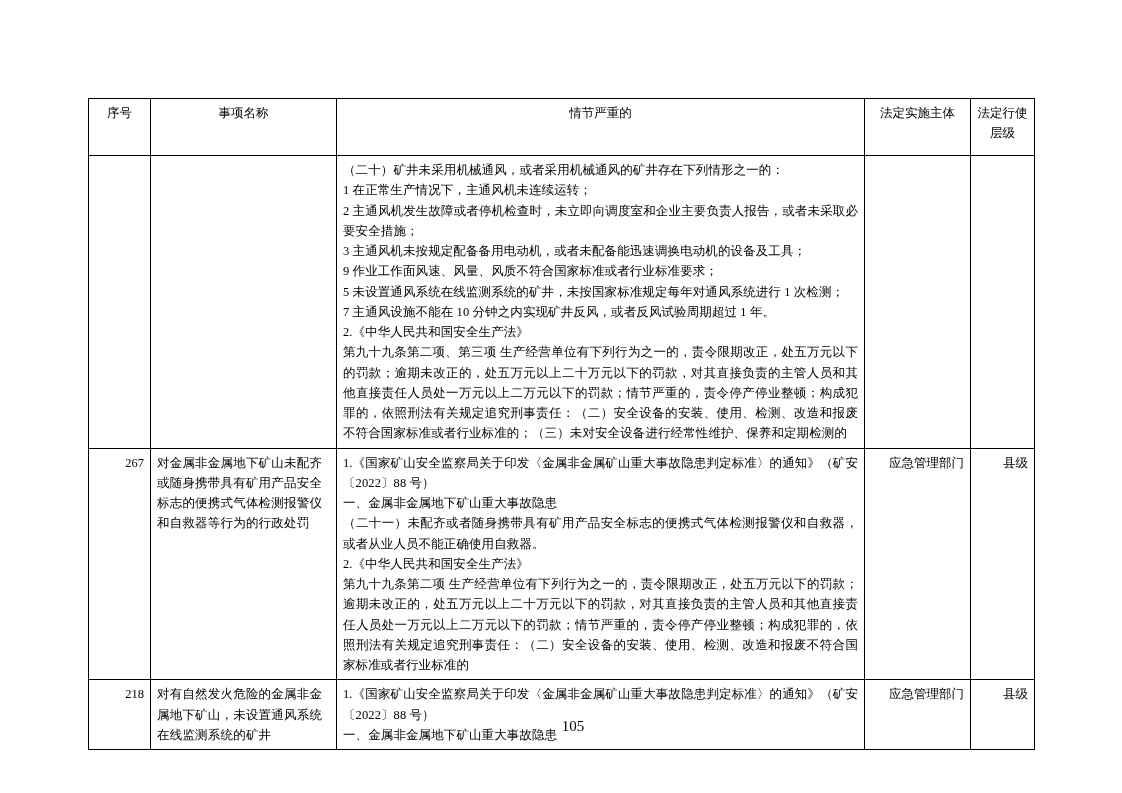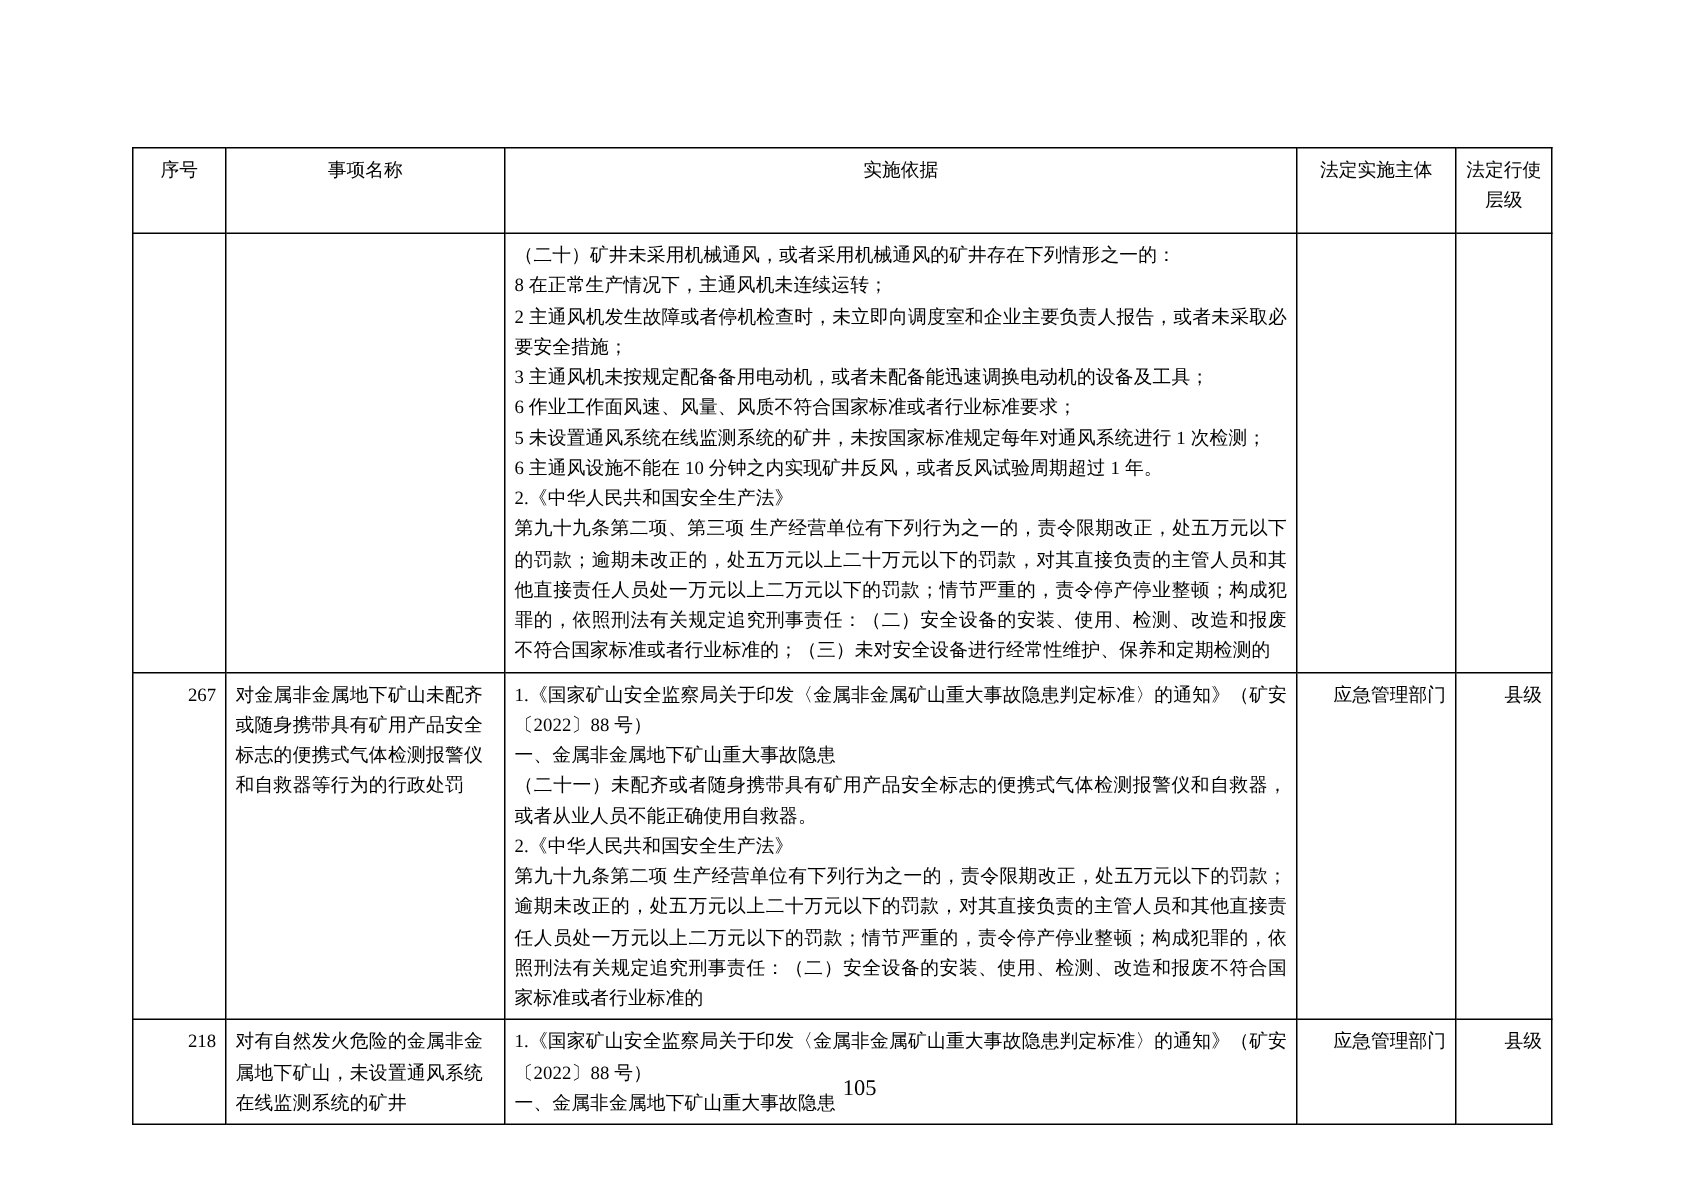--- a/index.html
+++ b/index.html
@@ -93,37 +93,37 @@
       <col class="col-seq">
       <col class="col-name">
       <col class="col-basis">
       <col class="col-subject">
       <col class="col-level">
     </colgroup>
     <thead>
       <tr>
         <th>序号</th>
         <th>事项名称</th>
-        <th>实施依据</th>
+        <th>情节严重的</th>
         <th>法定实施主体</th>
         <th>法定行使层级</th>
       </tr>
     </thead>
     <tbody>
       <tr>
         <td class="seq"></td>
         <td class="name"></td>
         <td class="basis">
           <p>（二十）矿井未采用机械通风，或者采用机械通风的矿井存在下列情形之一的：</p>
-          <p>8 在正常生产情况下，主通风机未连续运转；</p>
+          <p>1 在正常生产情况下，主通风机未连续运转；</p>
           <p>2 主通风机发生故障或者停机检查时，未立即向调度室和企业主要负责人报告，或者未采取必要安全措施；</p>
           <p>3 主通风机未按规定配备备用电动机，或者未配备能迅速调换电动机的设备及工具；</p>
-          <p>6 作业工作面风速、风量、风质不符合国家标准或者行业标准要求；</p>
+          <p>9 作业工作面风速、风量、风质不符合国家标准或者行业标准要求；</p>
           <p>5 未设置通风系统在线监测系统的矿井，未按国家标准规定每年对通风系统进行 1 次检测；</p>
-          <p>6 主通风设施不能在 10 分钟之内实现矿井反风，或者反风试验周期超过 1 年。</p>
+          <p>7 主通风设施不能在 10 分钟之内实现矿井反风，或者反风试验周期超过 1 年。</p>
           <p>2.《中华人民共和国安全生产法》</p>
           <p>第九十九条第二项、第三项  生产经营单位有下列行为之一的，责令限期改正，处五万元以下的罚款；逾期未改正的，处五万元以上二十万元以下的罚款，对其直接负责的主管人员和其他直接责任人员处一万元以上二万元以下的罚款；情节严重的，责令停产停业整顿；构成犯罪的，依照刑法有关规定追究刑事责任：（二）安全设备的安装、使用、检测、改造和报废不符合国家标准或者行业标准的；（三）未对安全设备进行经常性维护、保养和定期检测的</p>
         </td>
         <td class="subject"></td>
         <td class="level"></td>
       </tr>
       <tr>
         <td class="seq">267</td>
         <td class="name">对金属非金属地下矿山未配齐或随身携带具有矿用产品安全标志的便携式气体检测报警仪和自救器等行为的行政处罚</td>
         <td class="basis">

